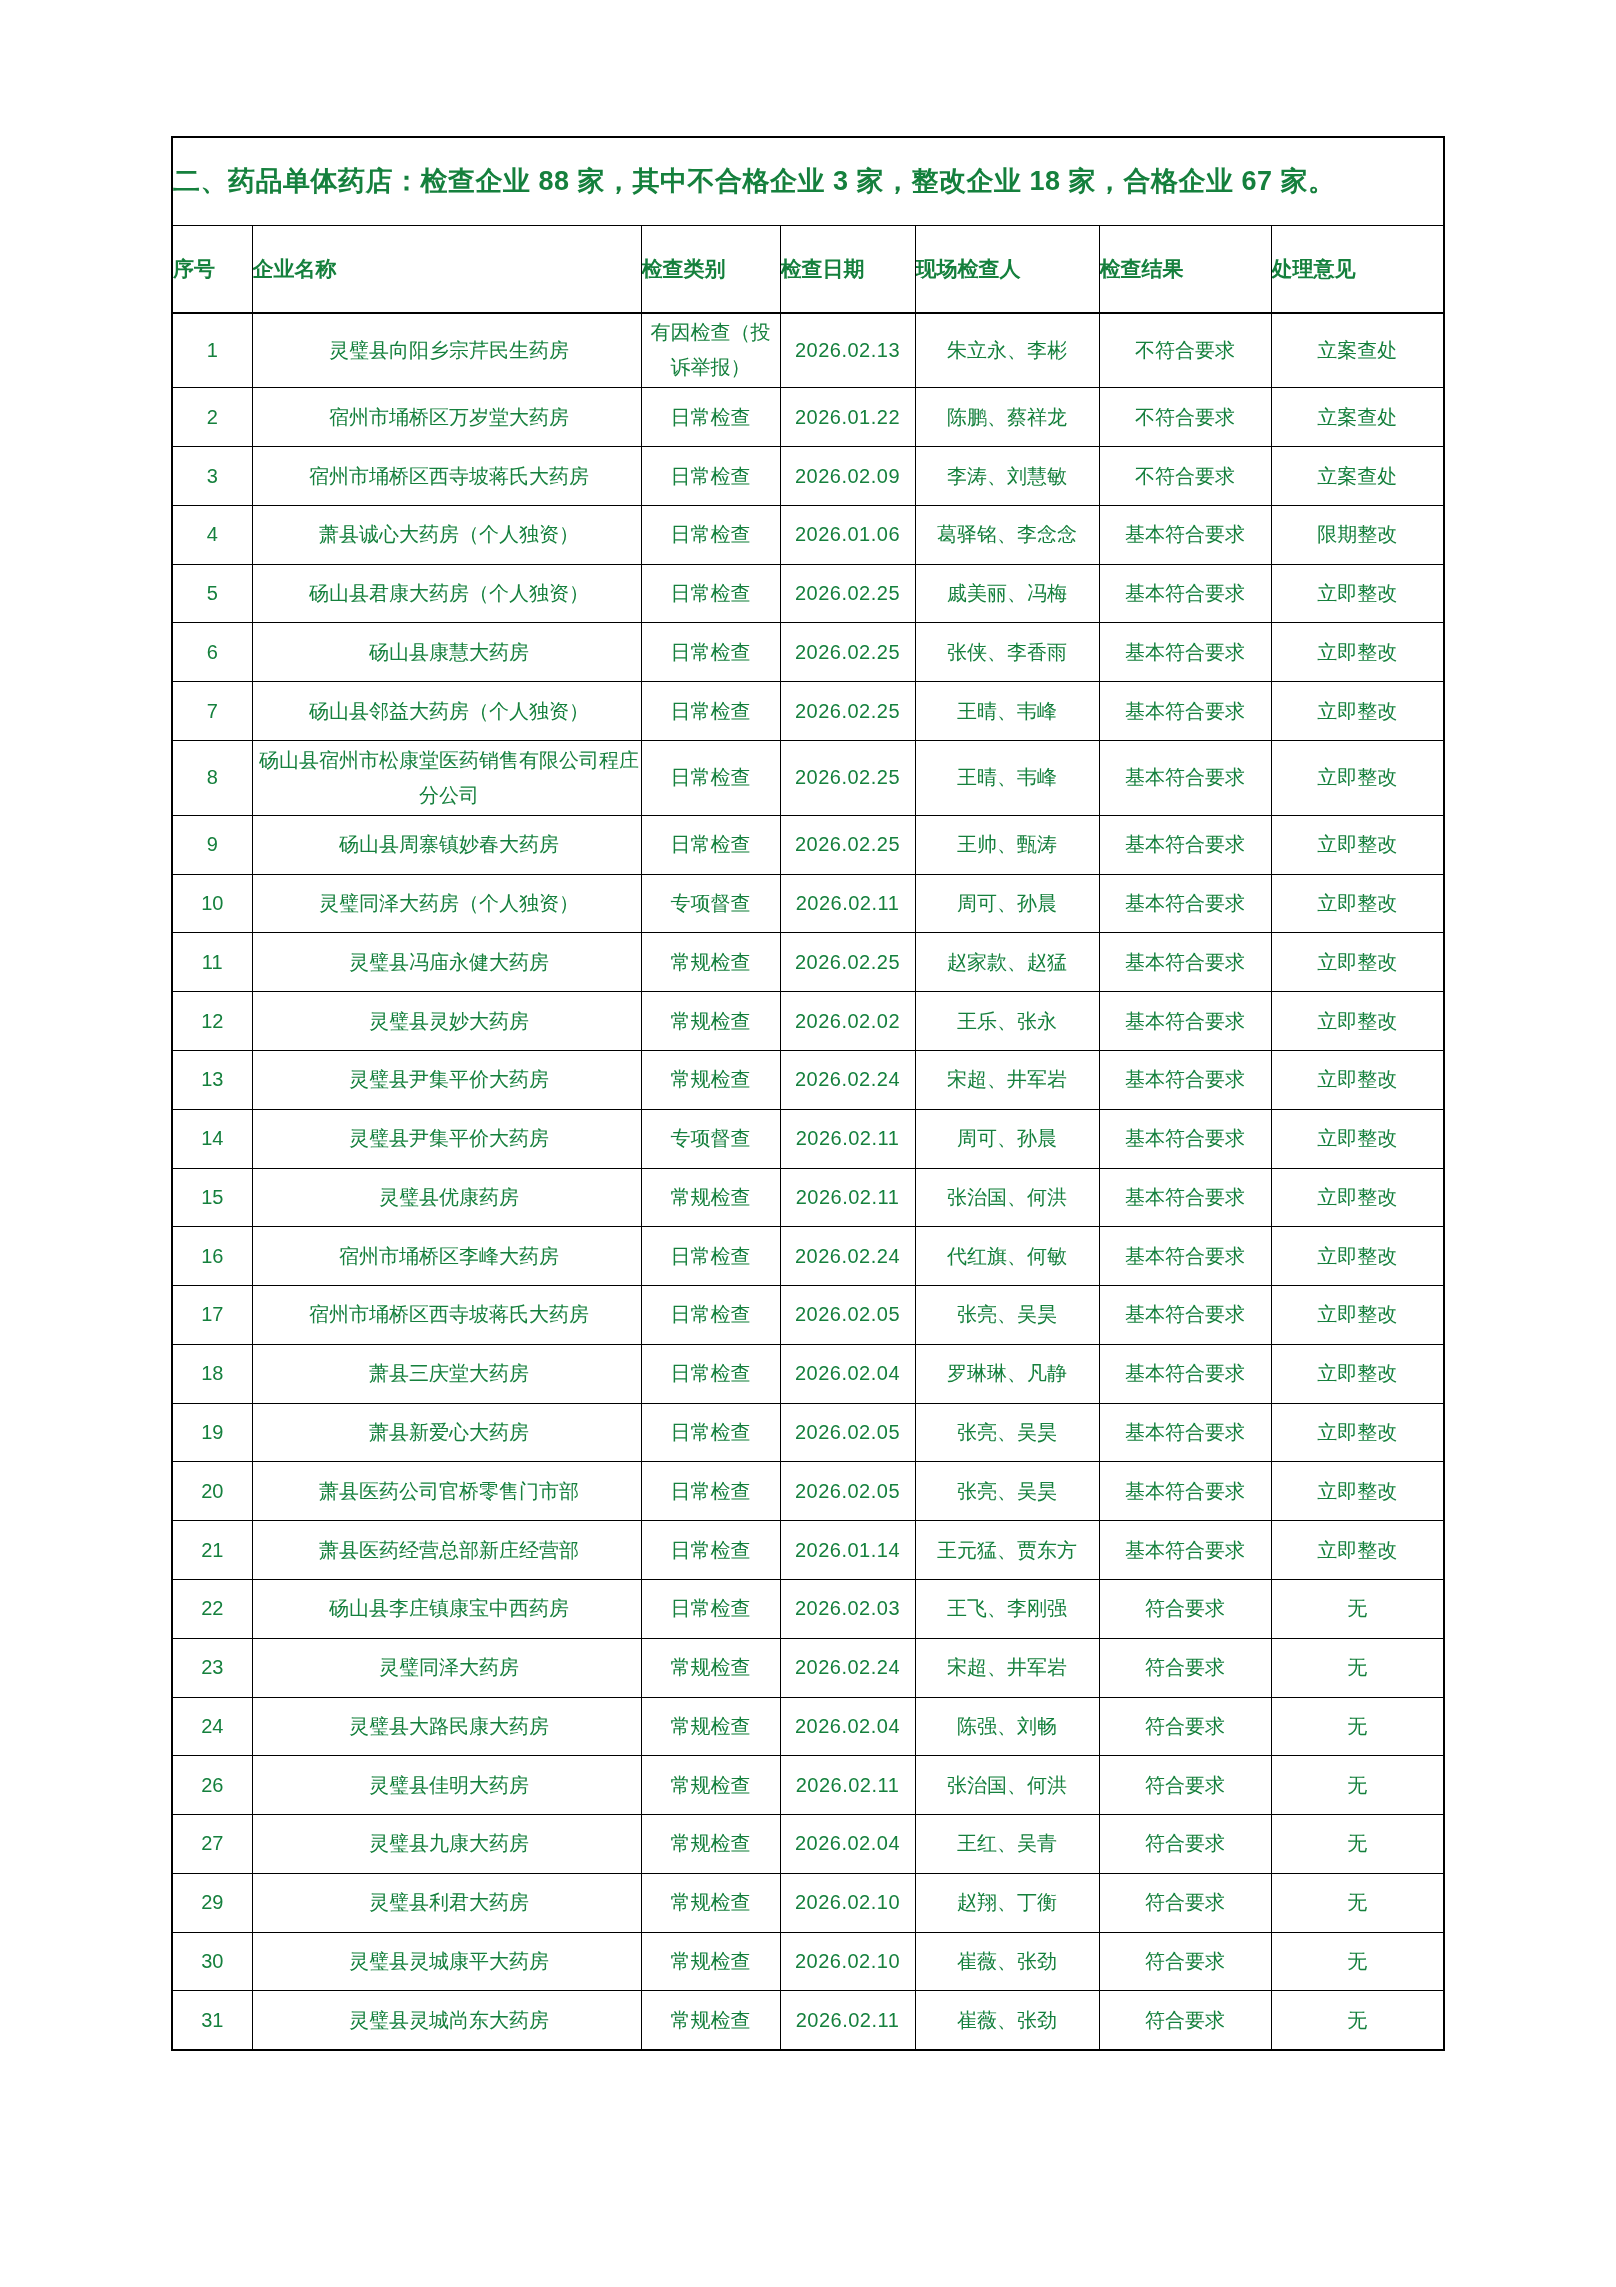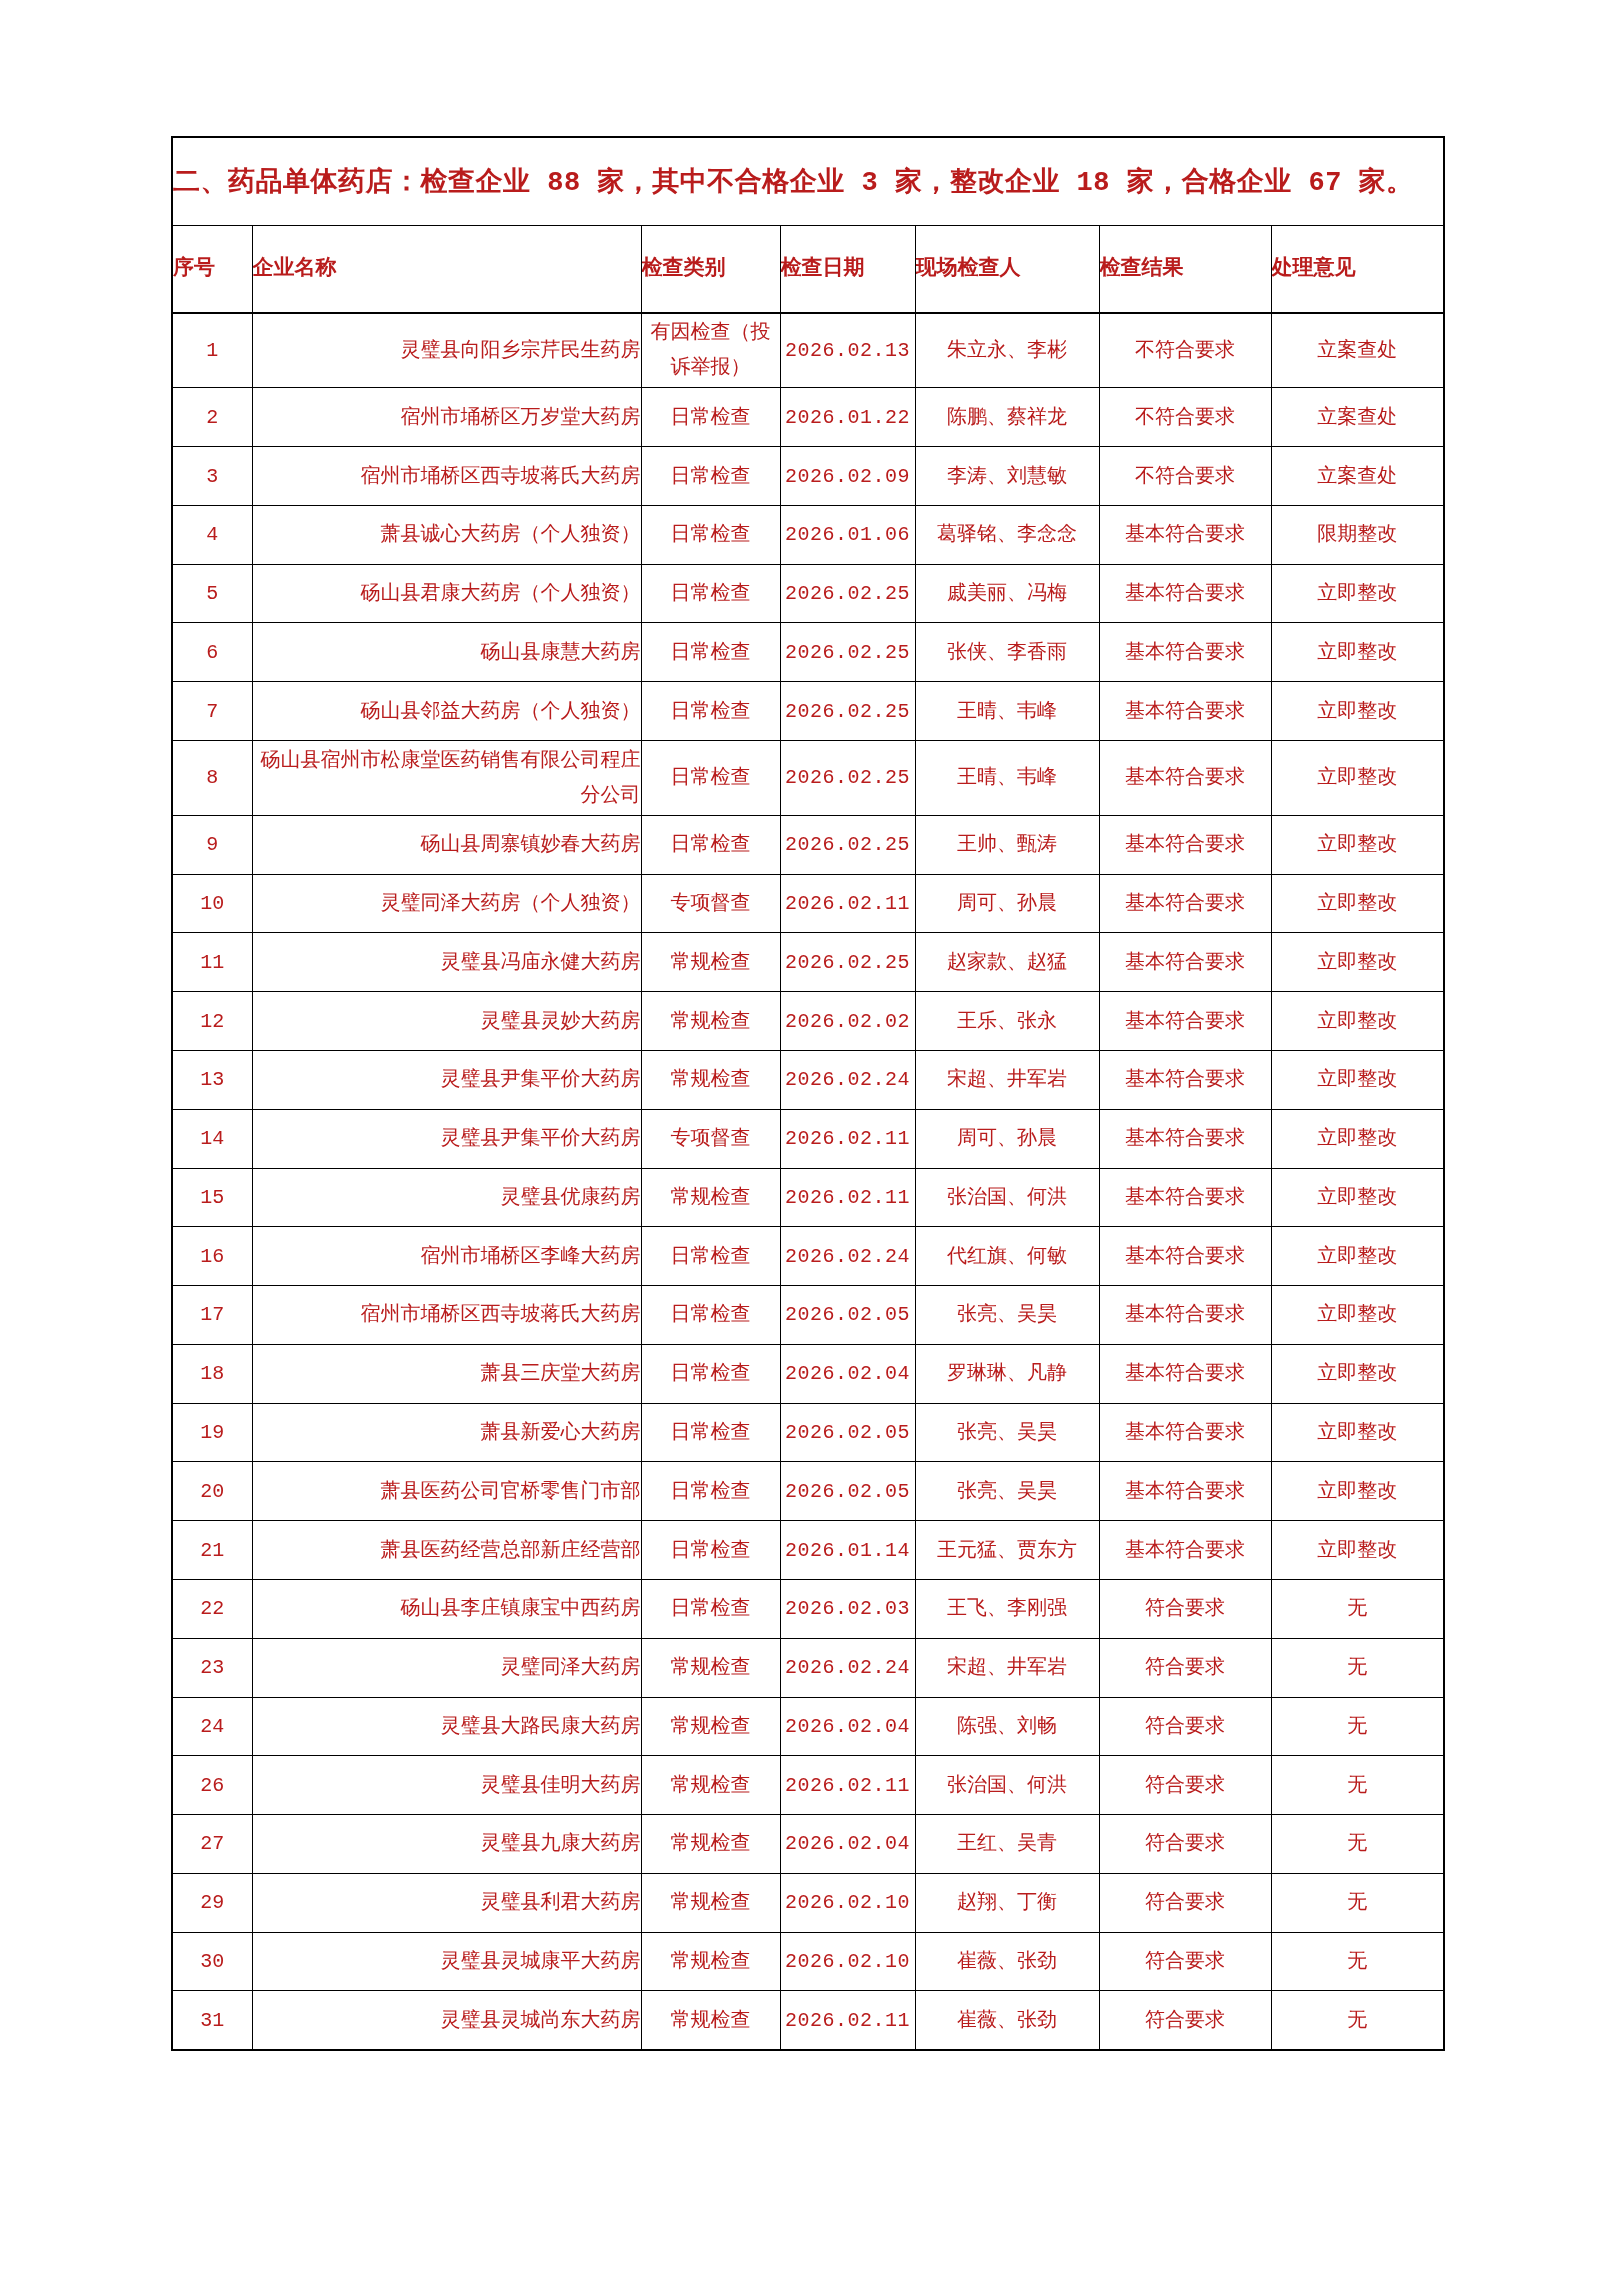--- a/index.html
+++ b/index.html
@@ -5,22 +5,22 @@
   html, body {
     margin: 0;
     padding: 0;
     background: #ffffff;
   }
   .page {
     position: relative;
     width: 1617px;
     height: 2287px;
     background: #ffffff;
-    color: #b91c1c;
-    font-family: Liberation Mono, monospace;
+    color: #15803d;
+    font-family: Liberation Sans, sans-serif;
     overflow: hidden;
   }
   table.inspection {
     position: absolute;
     left: 171px;
     top: 136px;
     width: 1273px;
     table-layout: fixed;
     border-collapse: collapse;
     border: 2.9px solid #000000;
@@ -49,21 +49,21 @@
     border-bottom: 2.9px solid #000000;
     line-height: 1.3;
   }
   tbody td {
     height: 54px;
     font-size: 20px;
     text-align: center;
     line-height: 35px;
   }
   tbody td.name {
-    text-align: right;
+    text-align: center;
     padding-left: 4.8px;
     padding-right: 0;
   }
   tbody td.date {
     letter-spacing: 0.5px;
     text-align: center;
   }
 </style>
 </head>
 <body>

